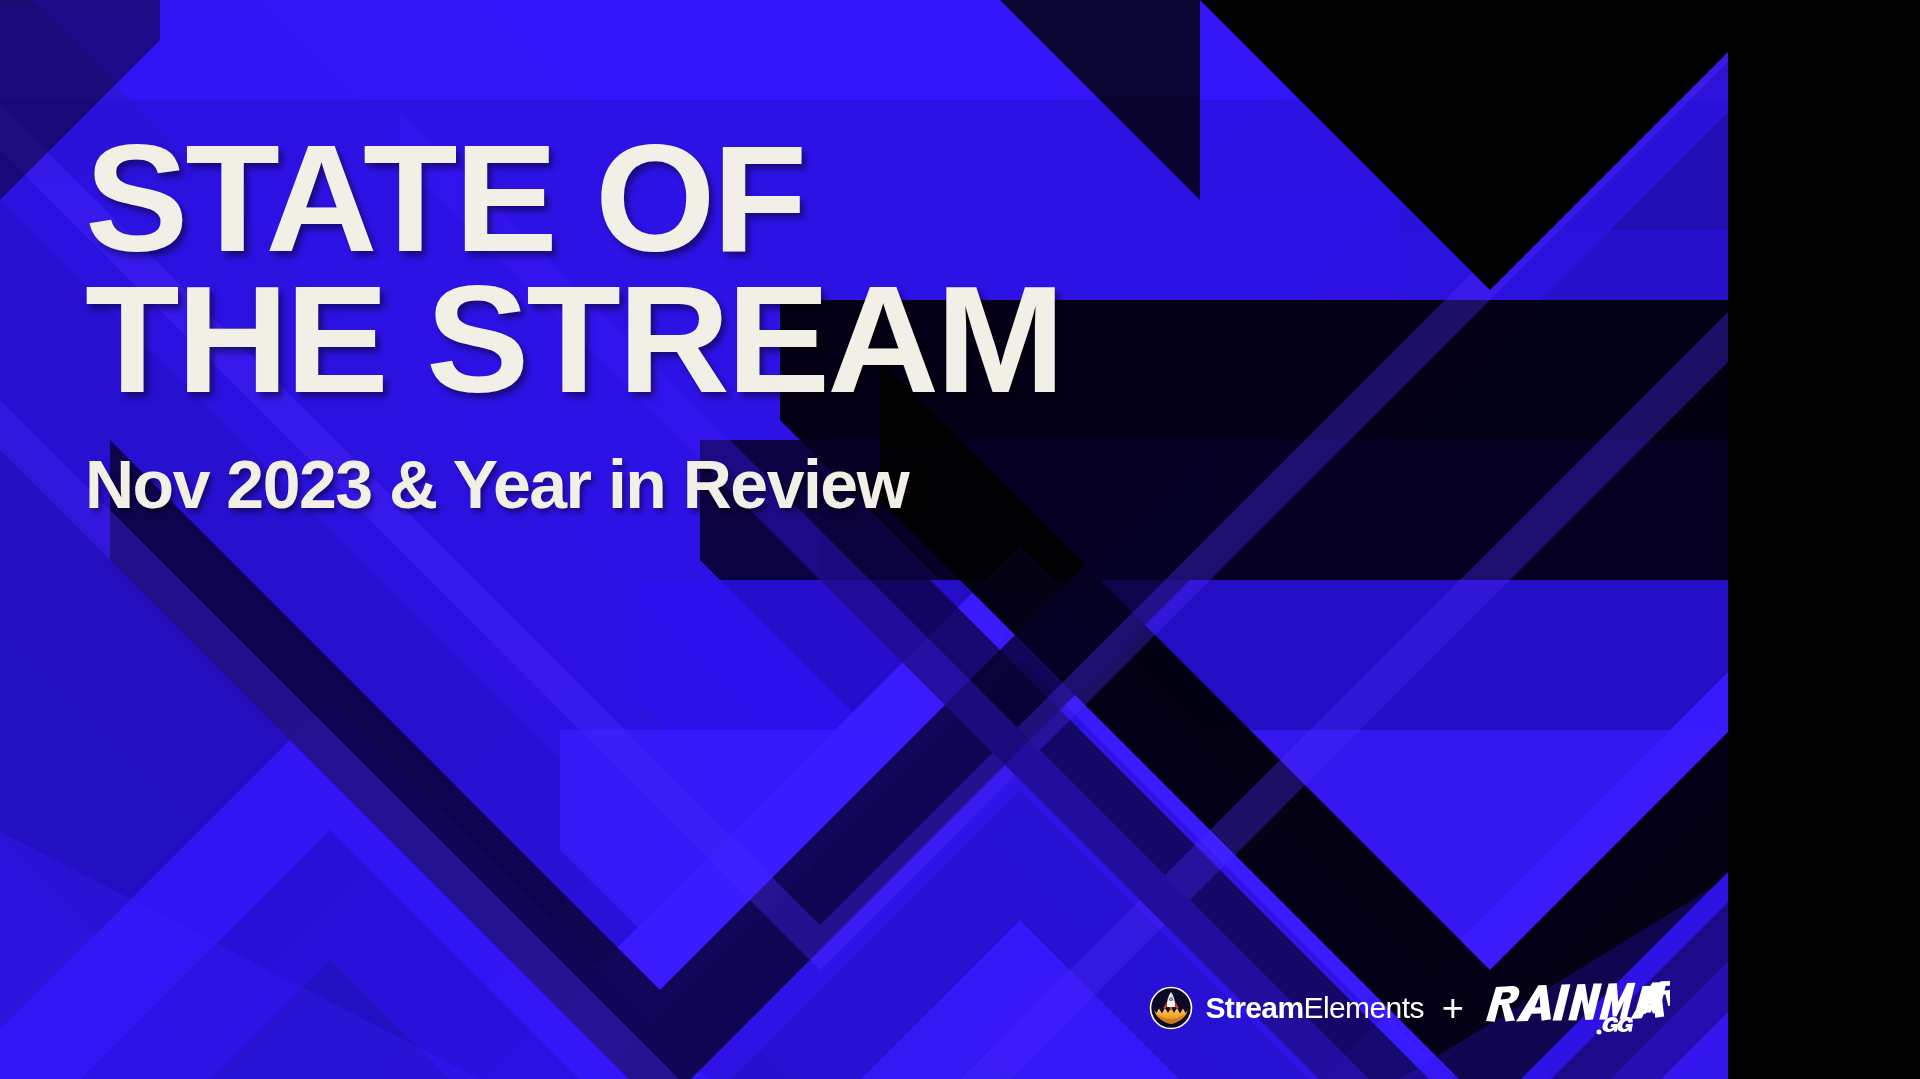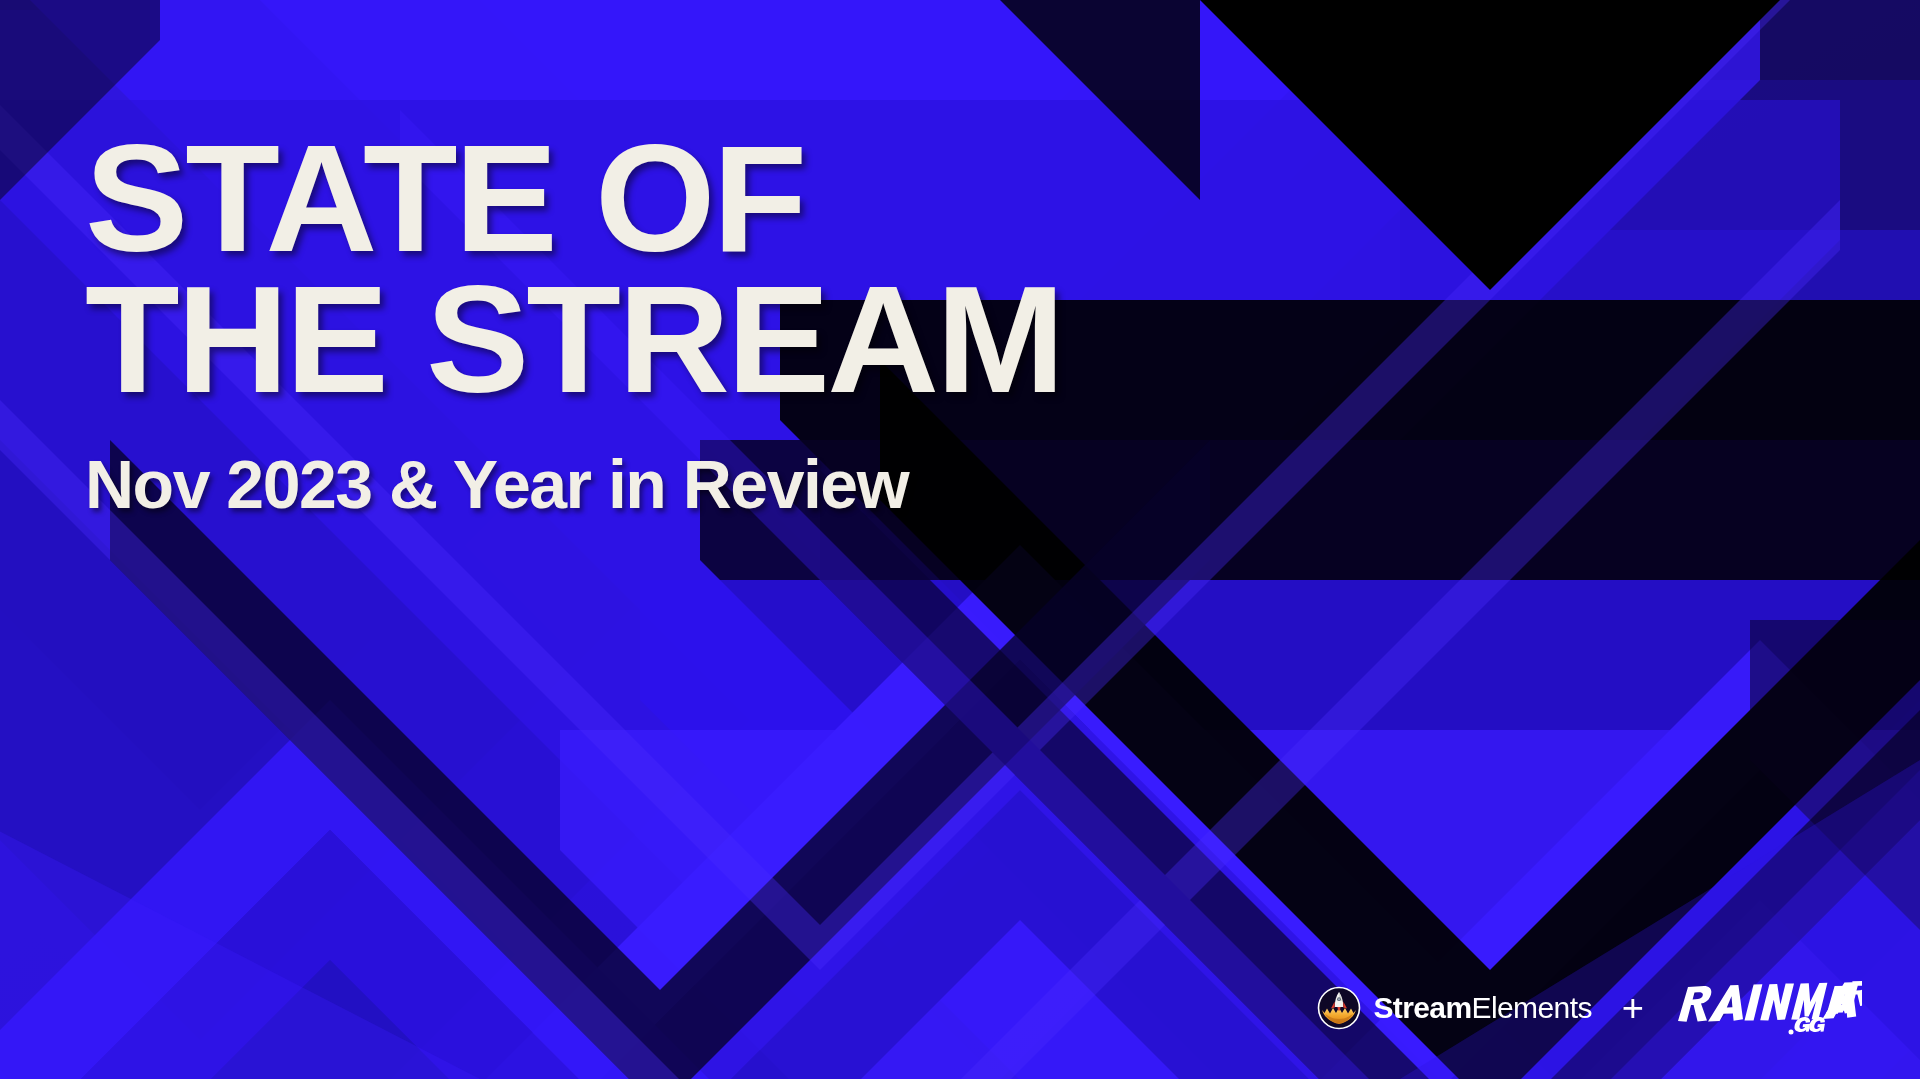--- a/index.html
+++ b/index.html
@@ -4,21 +4,21 @@
 <style>
   * { margin:0; padding:0; box-sizing:border-box; }
   html,body{
     width:1920px; height:1079px;
     background:#000;
     overflow:hidden;
     font-family:"Liberation Sans", sans-serif;
   }
   #stage{
     position:relative;
-    width:1920px; height:1079px;
+    width:1728px; height:1079px;
     overflow:hidden;
     background:#05000f;
   }
   #bg-svg{
     position:absolute; inset:0;
     width:1920px; height:1079px;
     display:block;
   }
   
   #content{
@@ -50,21 +50,21 @@
     letter-spacing:-1.5px;
     white-space:nowrap;
     text-shadow:3px 4px 5px rgba(0,0,0,.45);
   }
   
   #logo-lockup{
     position:absolute;
     right:58px; bottom:40px;
     display:flex;
     align-items:center;
-    gap:26px;
+    gap:14px;
     z-index:6;
   }
   #streamelements-logo{
     display:flex; align-items:center; gap:12px;
   }
   #rocket-badge{
     width:44px; height:44px;
     flex:0 0 44px;
     position:relative;
   }

